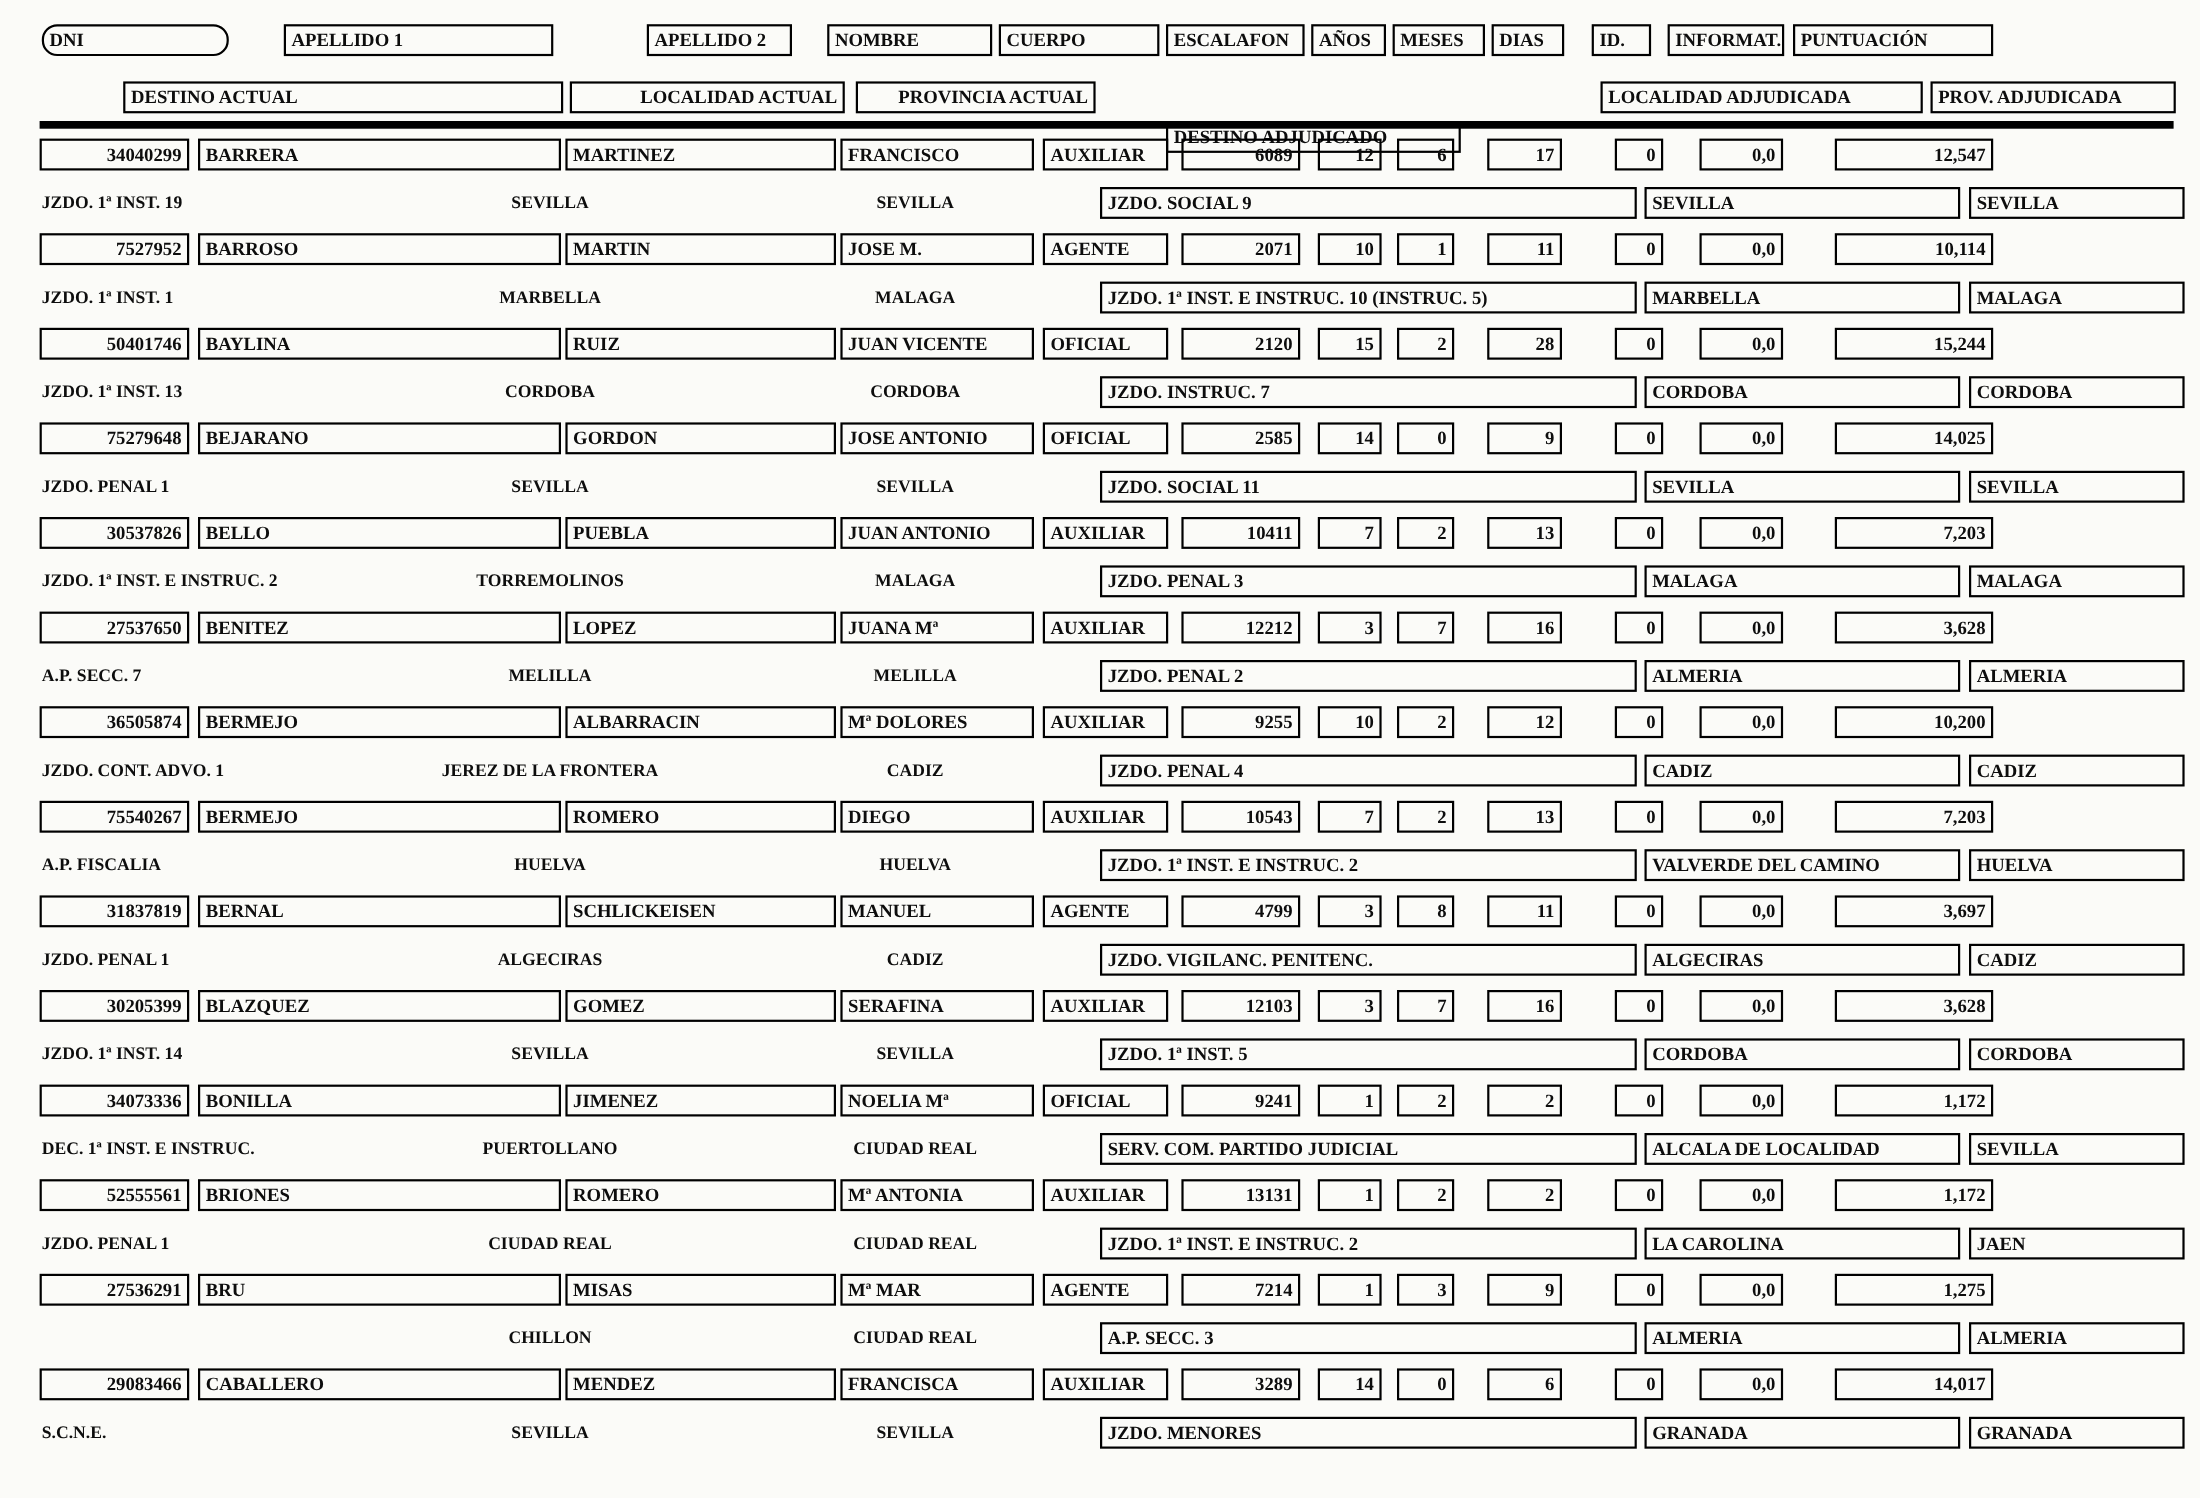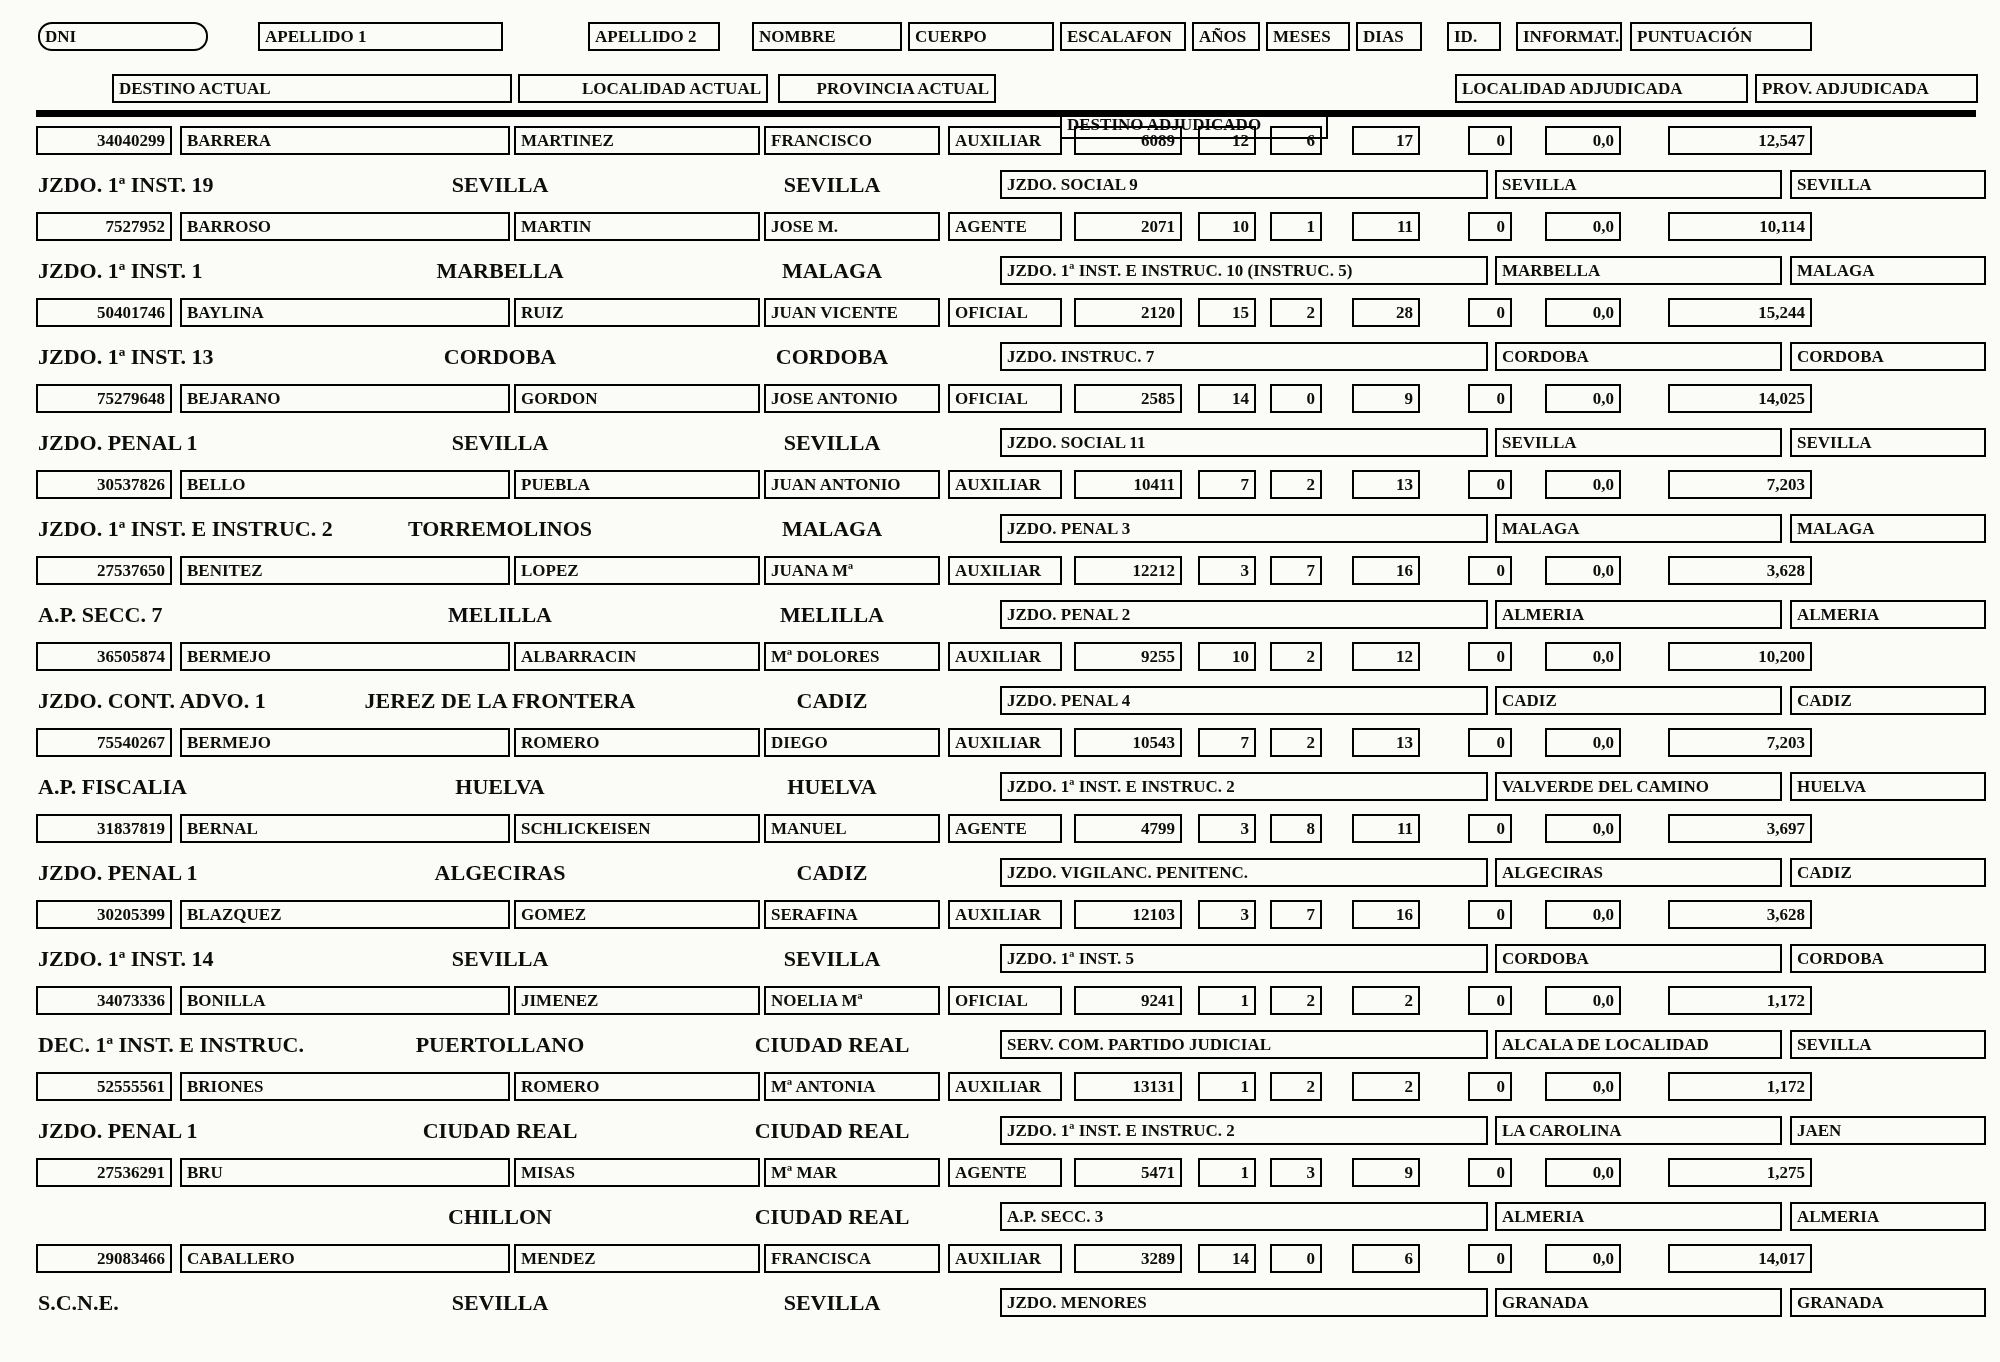--- a/index.html
+++ b/index.html
@@ -22,21 +22,21 @@
     font-size:17px;
     font-weight:bold;
     white-space:nowrap;
     overflow:hidden;
     background:transparent;
   }
   .txt {
     position:absolute;
     height:29px;
     line-height:29px;
-    font-size:22px;
+    font-size:16px;
     font-weight:bold;
     white-space:nowrap;
   }
   .r { text-align:right; }
   .c { text-align:center; }
 
   
   .h-dni  { left:38px;  width:170px; top:22px;border-radius:14px; }
   .h-ap1  { left:258px; width:245px; top:22px; }
   .h-ap2  { left:588px; width:132px; top:22px; }
@@ -396,21 +396,21 @@
     <div class="box l2 f-padj">JAEN</div>
   </div>
 
   <div class="record">
 
     <div class="box l1 f-dni r">27536291</div>
     <div class="box l1 f-ap1">BRU</div>
     <div class="box l1 f-ap2">MISAS</div>
     <div class="box l1 f-nom">Mª MAR</div>
     <div class="box l1 f-cue">AGENTE</div>
-    <div class="box l1 f-esc r">5471</div>
+    <div class="box l1 f-esc r">7214</div>
     <div class="box l1 f-anos r">1</div>
     <div class="box l1 f-mes r">3</div>
     <div class="box l1 f-dias r">9</div>
     <div class="box l1 f-id r">0</div>
     <div class="box l1 f-inf r">0,0</div>
     <div class="box l1 f-pun r">1,275</div>
 
     <div class="txt l2 f-la c">CHILLON</div>
     <div class="txt l2 f-pa c">CIUDAD REAL</div>
     <div class="box l2 f-dadj">A.P. SECC. 3</div>

